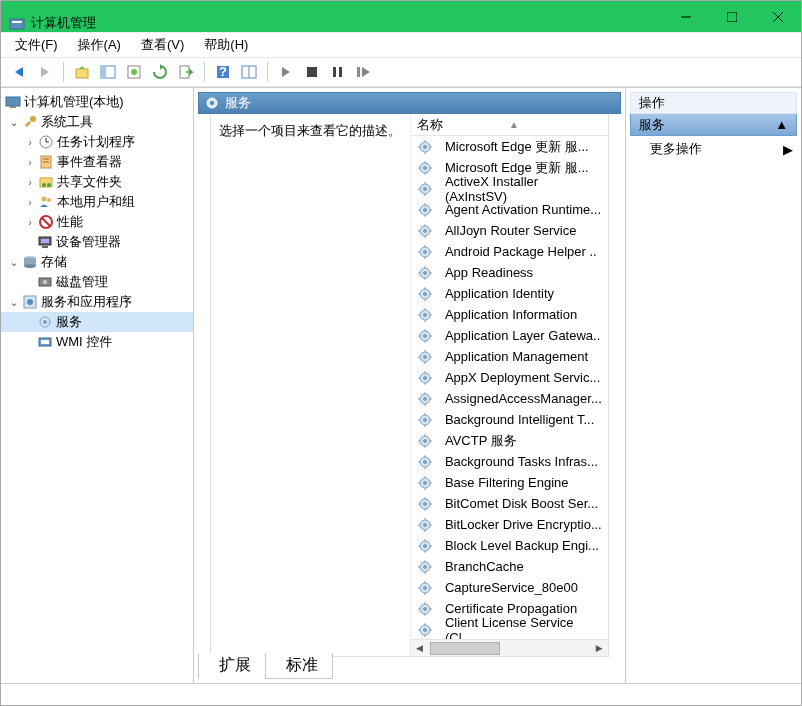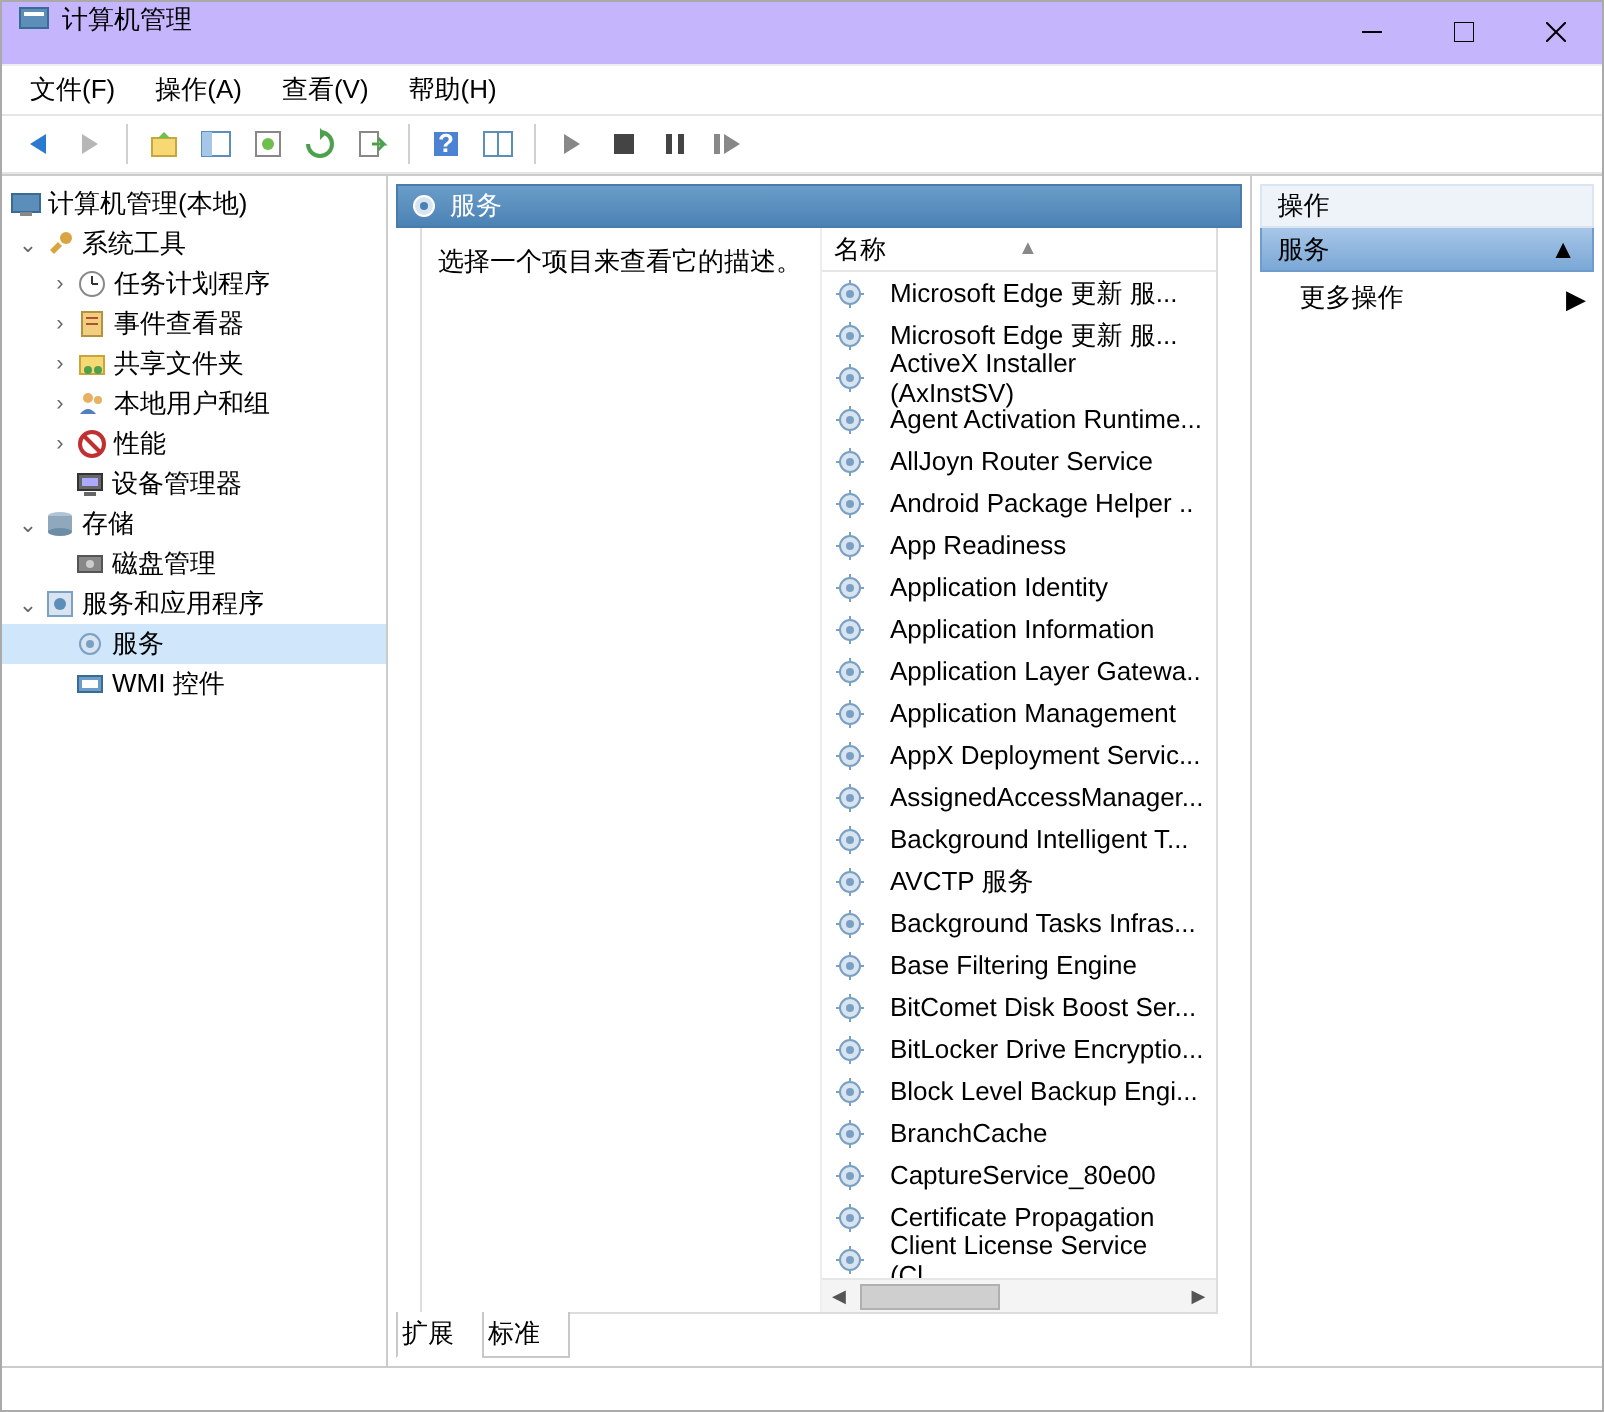--- a/index.html
+++ b/index.html
@@ -1,18 +1,18 @@
 <!DOCTYPE html>
 <html><head>
 <meta charset="utf-8">
 <style>
 *{box-sizing:border-box;margin:0;padding:0;font-family:"Microsoft YaHei","Segoe UI",sans-serif;font-size:13px;color:#000}
 html,body{width:802px;height:706px;background:#fff;overflow:hidden}
 .window{display:flex;flex-direction:column;width:100%;height:100%;border:1px solid #aaa}
-.titlebar{height:32px;display:flex;align-items:flex-start;padding:0 0 0 8px;background:#c4b5fd;border-bottom:1px solid #eee}
+.titlebar{height:32px;display:flex;align-items:flex-end;padding:0 0 0 8px;background:#22c55e;border-bottom:1px solid #eee}
 .titlebar .ico{width:16px;height:16px;margin-right:6px}
 .titlebar .title{flex:0 0 auto}
 .titlebar .spacer{flex:1}
 .titlebar .winbtn{width:46px;height:30px;display:flex;align-items:center;justify-content:center}
 .menubar{height:24px;display:flex;align-items:center;padding:0 6px;gap:4px}
 .menubar .menu{padding:2px 8px}
 .toolbar{height:30px;display:flex;align-items:center;padding:2px 6px;gap:2px;border-top:1px solid #e6e6e6;border-bottom:1px solid #e6e6e6}
 .toolbar .sep{width:1px;height:20px;background:#d0d0d0;margin:0 4px}
 .toolbar .tbtn{width:24px;height:24px;display:flex;align-items:center;justify-content:center;border:1px solid transparent}
 .main{flex:1;display:flex;border-top:1px solid #ccc;overflow:hidden}
@@ -33,21 +33,21 @@
 .list-header .col{flex:1;display:flex;align-items:center;gap:6px}
 .sort{font-size:10px;color:#888}
 .list-body{flex:1;overflow-y:scroll}
 .list-row{height:21px;display:flex;align-items:center;padding:0 6px;gap:12px}
 .gear{width:16px;height:16px}
 .hscroll{height:17px;display:flex;align-items:center;border-top:1px solid #e6e6e6;background:#f4f4f4}
 .hscroll .arr{width:17px;height:15px;display:flex;align-items:center;justify-content:center;font-size:9px;color:#555}
 .hscroll .track{flex:1;height:15px;display:flex;align-items:center}
 .hscroll .thumb{width:70px;height:13px;background:#cfcfcf;border:1px solid #b0b0b0;margin-left:2px}
 .tab-strip{height:22px;display:flex;align-items:flex-end;margin:0 4px 4px 4px}
-.tab{padding:2px 14px 2px 2px;border:1px solid #c8c8c8;border-top:none;background:#fff;font-size:13px;position:relative}
+.tab{padding:2px 14px 2px 20px;border:1px solid #c8c8c8;border-top:none;background:#fff;font-size:16px;position:relative}
 .tab:not(:first-child){margin-left:-1px}
 .tab.active{border-bottom-color:#fff;background:#fff}
 .actions-pane .hdr{height:22px;display:flex;align-items:center;padding:0 8px;background:#eef3f9;border:1px solid #dbe5ef;margin:4px 4px 0 4px}
 .actions-pane .sect{height:22px;display:flex;align-items:center;padding:0 8px;background:linear-gradient(#a8c6e8,#7aa8d6);color:#000;margin:0 4px;border:1px solid #6f9ccd;border-top:none;justify-content:space-between}
 .actions-pane .item{height:22px;display:flex;align-items:center;padding:0 8px 0 24px;margin:2px 0;justify-content:space-between}
 .statusbar{height:22px;border-top:1px solid #ccc}
 svg{display:block}
 </style>
 </head>
 <body>

